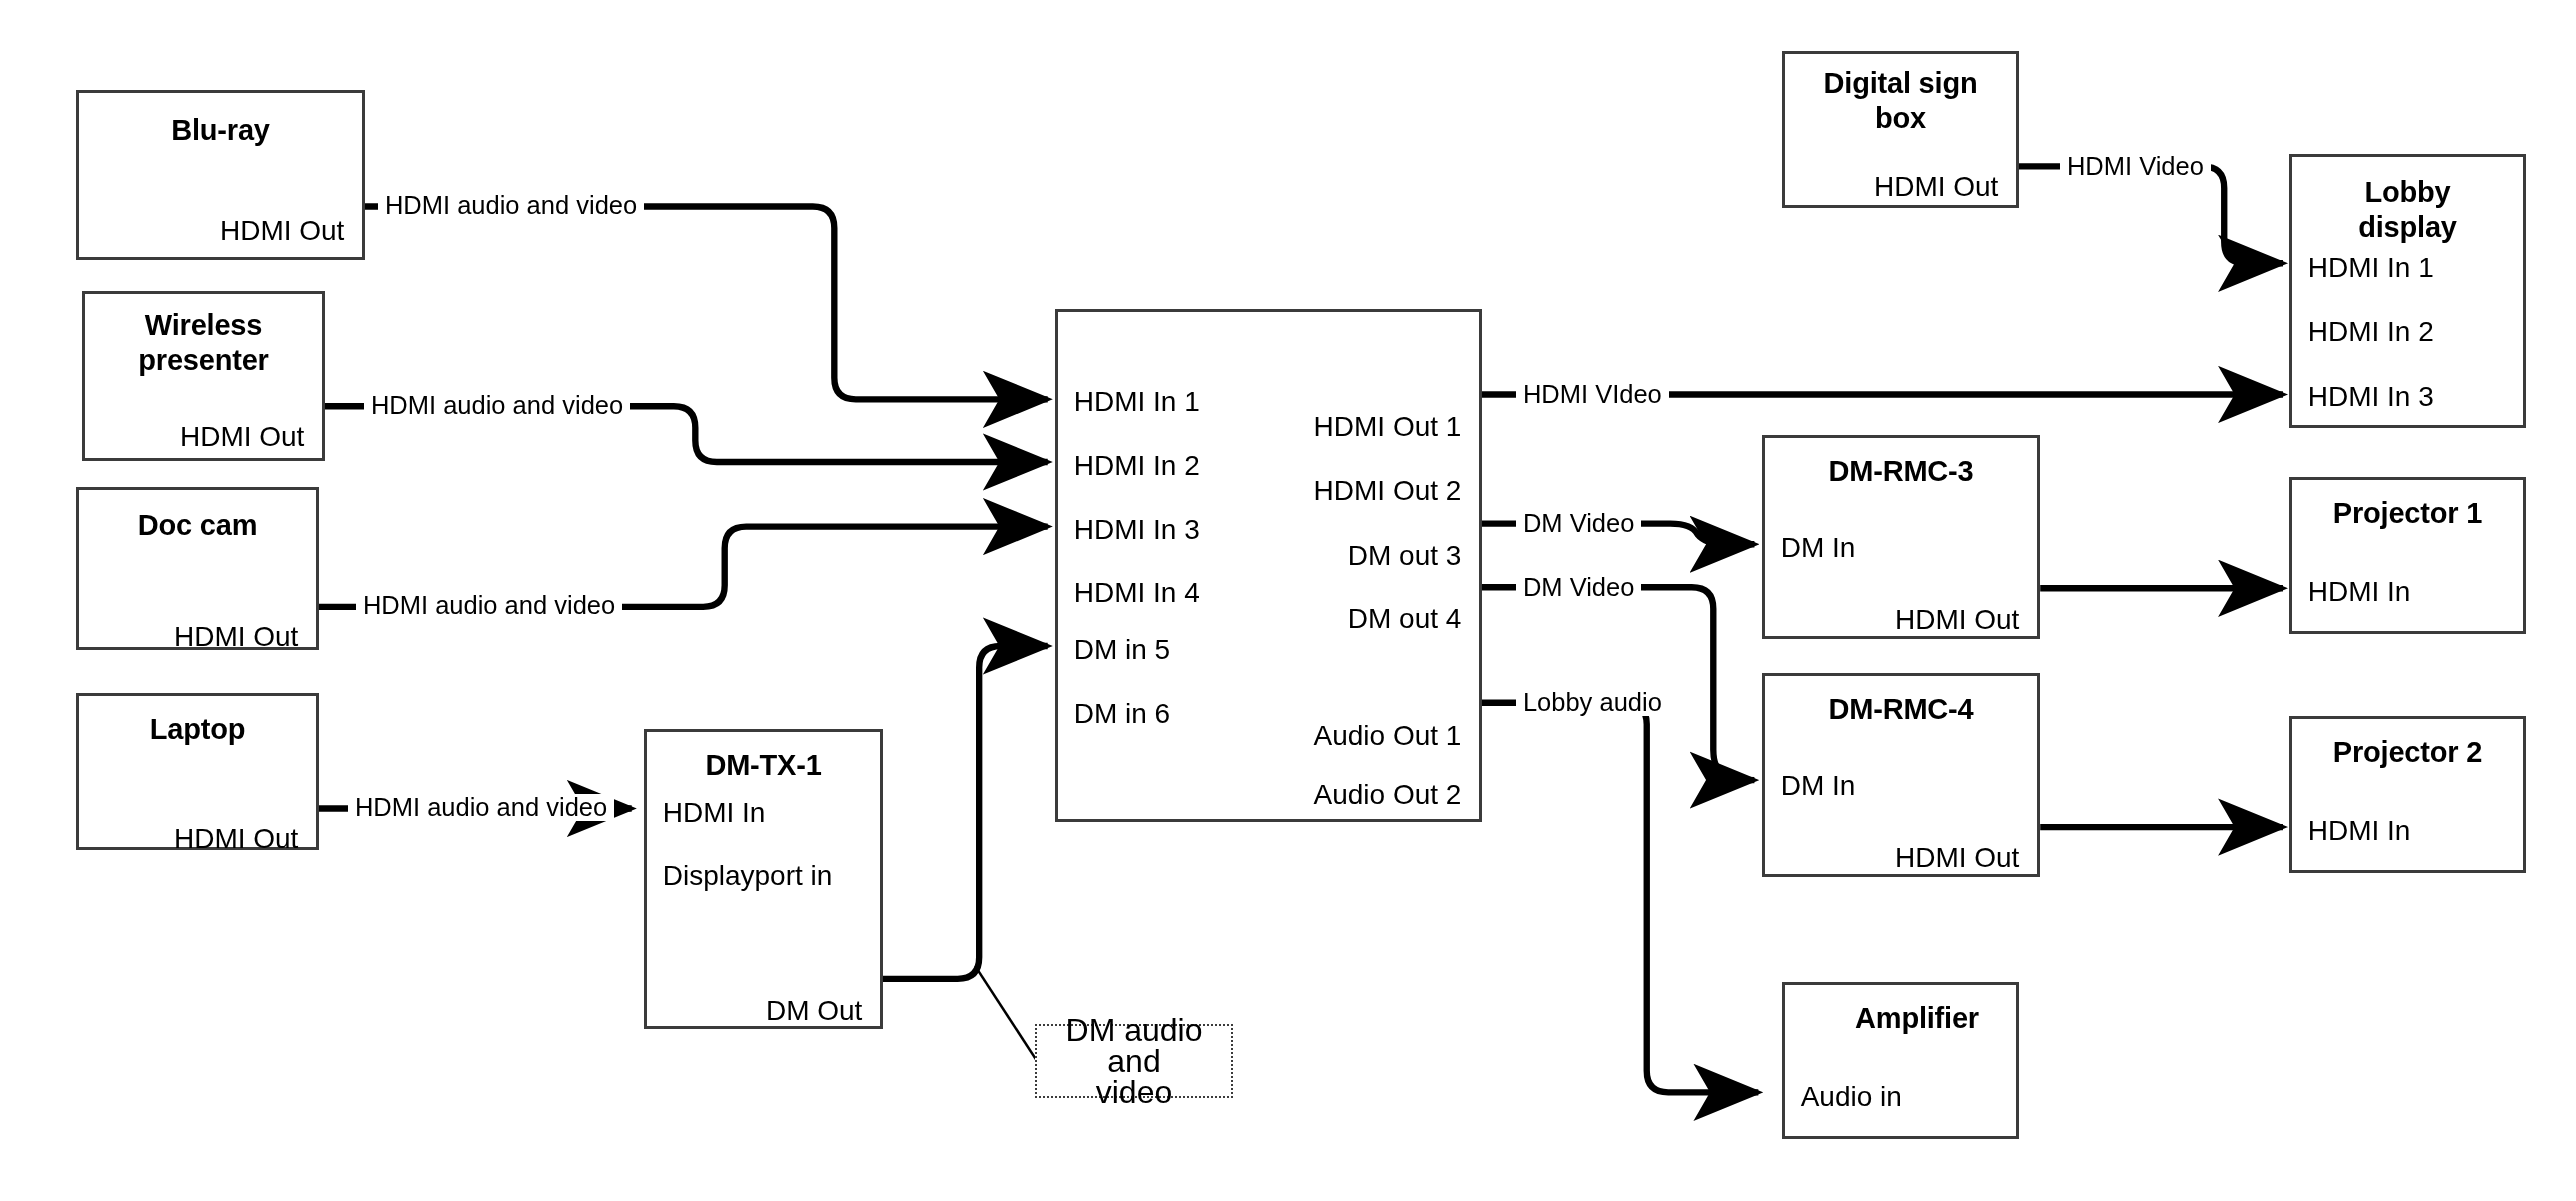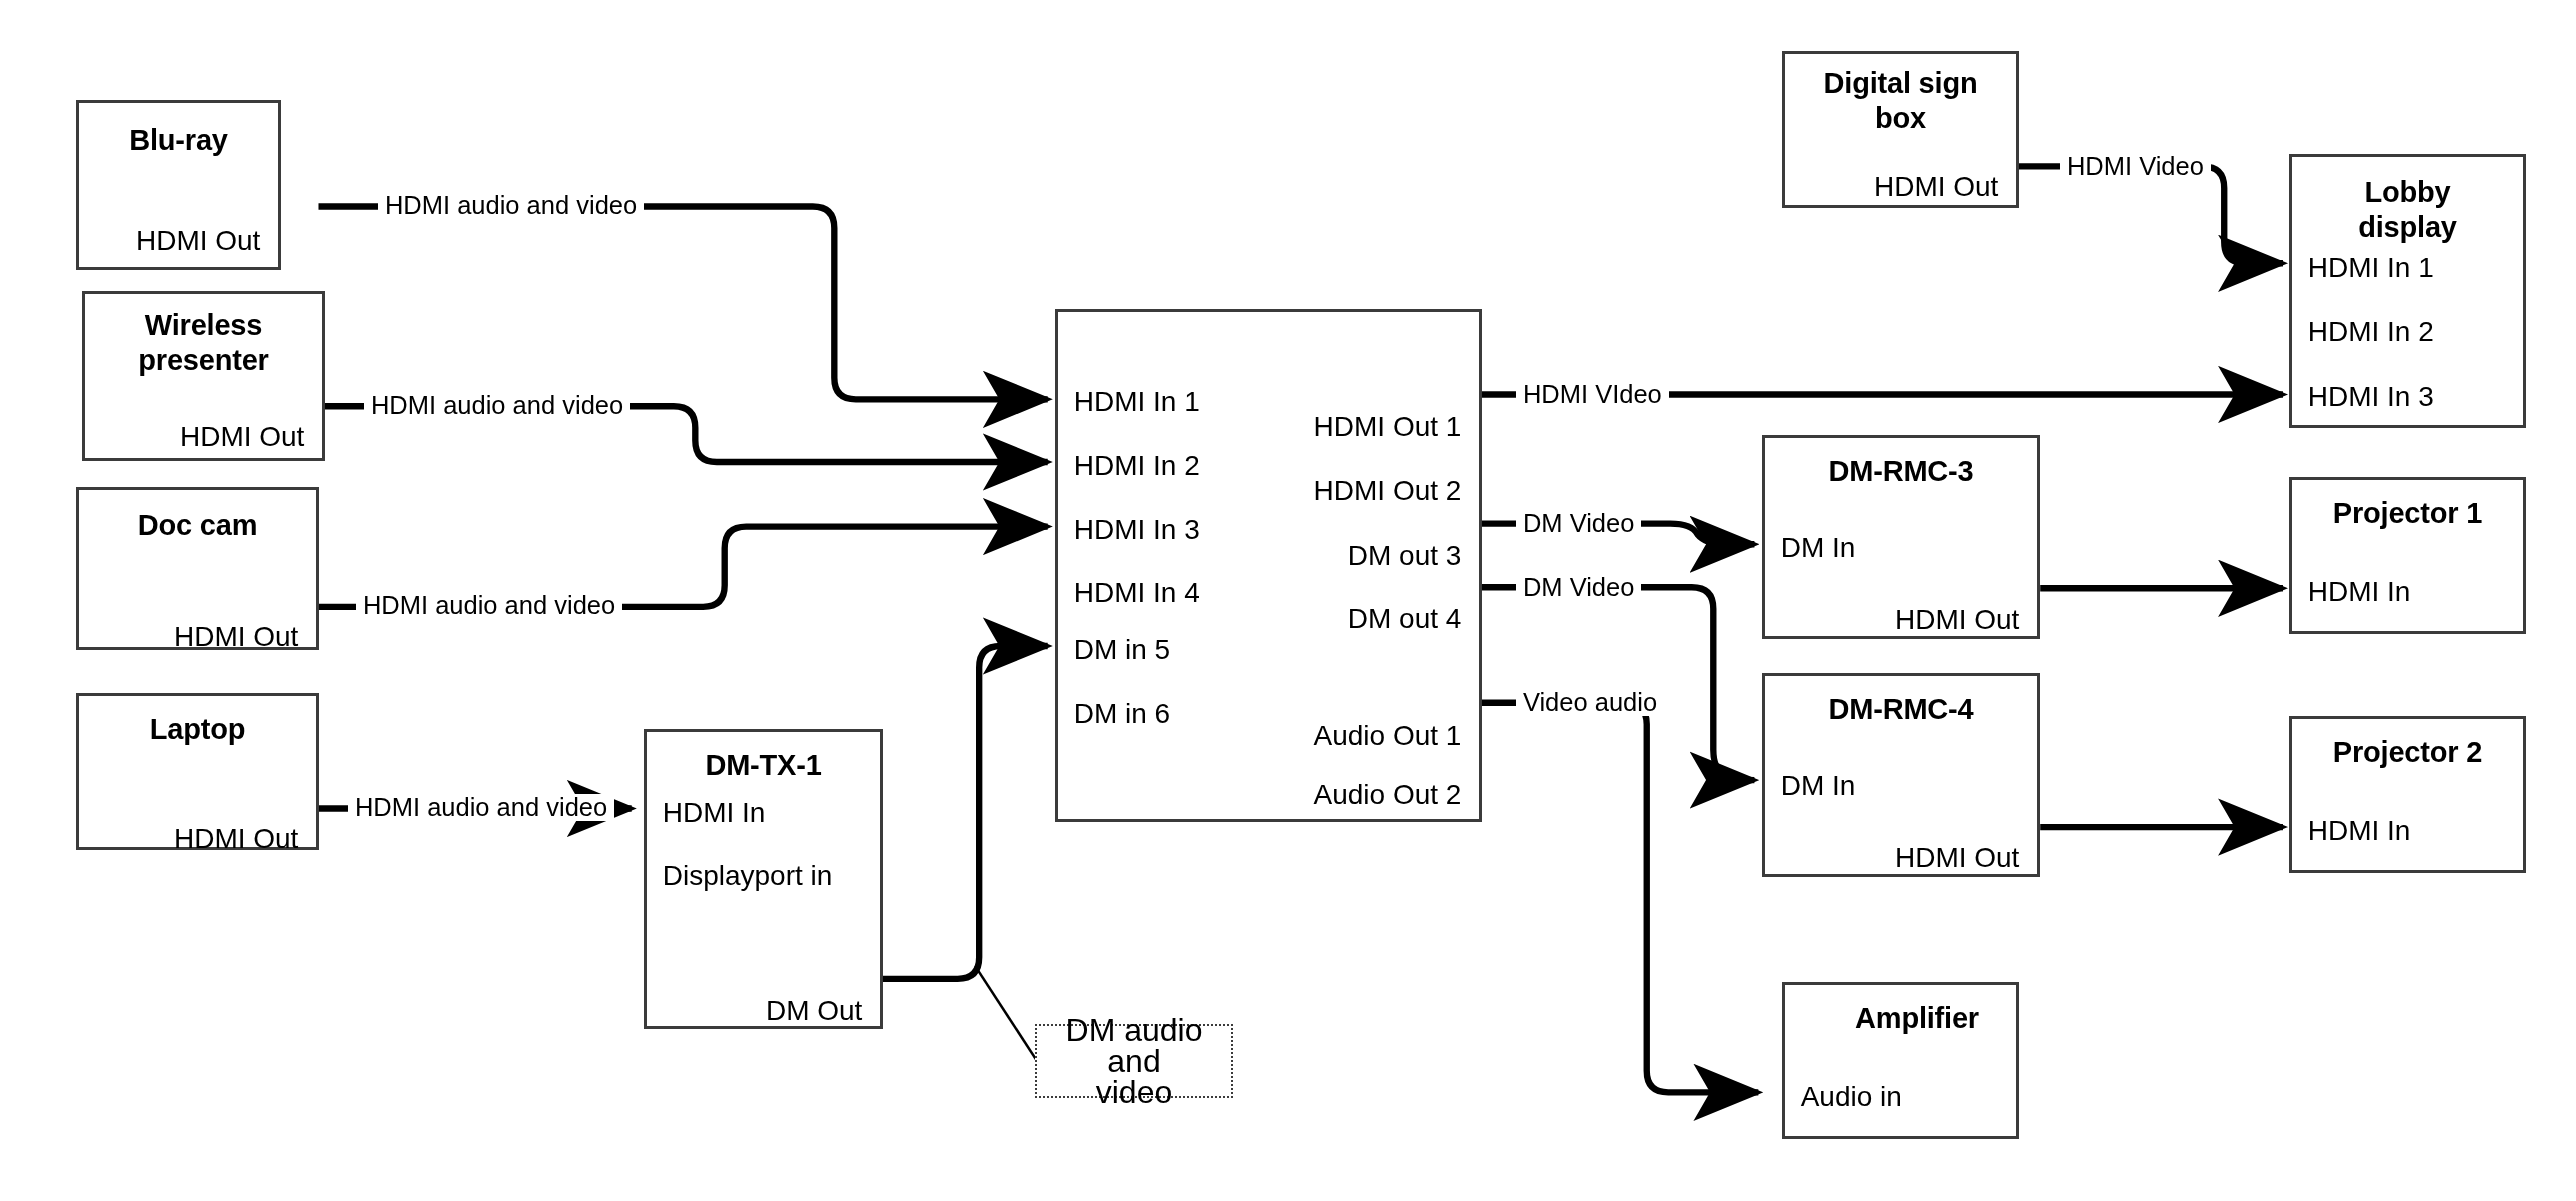--- a/index.html
+++ b/index.html
@@ -119,23 +119,23 @@
   <div class="wirelabel" style="left:348px; top:794px;">HDMI audio and video</div>
 
   <div class="wirelabel" style="left:2060px; top:153px;">HDMI Video</div>
 
   <div class="wirelabel" style="left:1516px; top:381px;">HDMI VIdeo</div>
 
   <div class="wirelabel" style="left:1516px; top:510px;">DM Video</div>
 
   <div class="wirelabel" style="left:1516px; top:574px;">DM Video</div>
 
-  <div class="wirelabel" style="left:1516px; top:689px;">Video audio</div>
-
-  <div class="node" style="left:76px; top:100px; width:205px; height:170px;">
+  <div class="wirelabel" style="left:1516px; top:689px;">Lobby audio</div>
+
+  <div class="node" style="left:76px; top:90px; width:289px; height:170px;">
     <div class="title" style="top:19.6px;">Blu-ray</div>
     <div class="port r" style="top:93px;">HDMI Out</div>
   </div>
 
   <div class="node" style="left:82px; top:291px; width:243px; height:170px;text-decoration:underline;">
     <div class="title" style="top:13.7px;">Wireless</div>
     <div class="title" style="top:49px;">presenter</div>
     <div class="port r" style="top:98px;">HDMI Out</div>
   </div>
 

